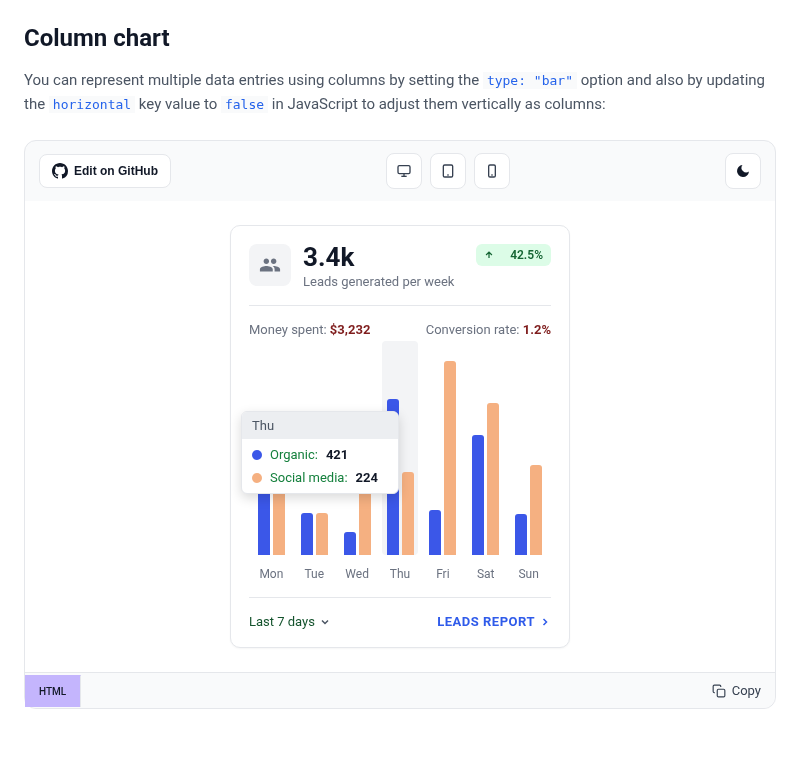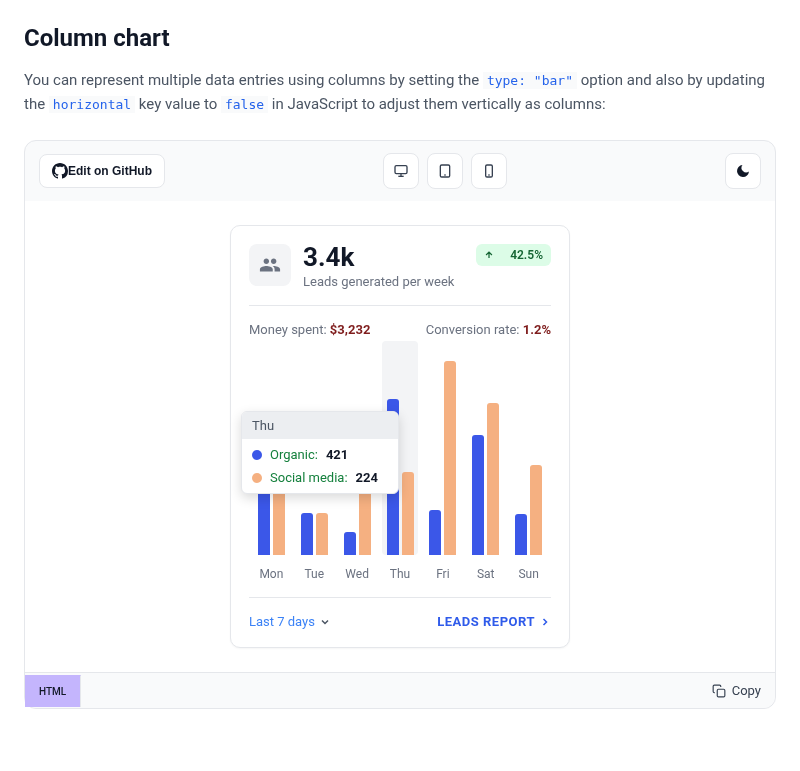--- a/index.html
+++ b/index.html
@@ -2,21 +2,21 @@
 <html><head>
 <meta charset="utf-8">
 <style>
   * { box-sizing: border-box; margin: 0; padding: 0; }
   body { font-family: -apple-system, BlinkMacSystemFont, "Segoe UI", Roboto, Helvetica, Arial, sans-serif; background: #fff; color: #111827; padding: 24px; width: 800px; }
   h2.page-title { font-size: 24px; font-weight: 700; margin-bottom: 16px; }
   p.desc { font-size: 15px; color: #4b5563; margin-bottom: 24px; line-height: 1.6; }
   code.inline { font-family: ui-monospace, SFMono-Regular, Menlo, Monaco, Consolas, monospace; color: #2563eb; background: #f9fafb; padding: 1px 4px; font-size: 13px; }
   .panel { border: 1px solid #e5e7eb; border-radius: 12px; background: #f9fafb; }
   .panel-header { display: flex; align-items: center; justify-content: space-between; padding: 12px 14px; }
-  .gh-btn { display: inline-flex; align-items: center; background: #fff; border: 1px solid #e5e7eb; border-radius: 8px; padding: 8px 12px; font-size: 12px; font-weight: 600; color: #111827; cursor: pointer; }
+  .gh-btn { display: inline-flex; align-items: center; gap: 6px; background: #fff; border: 1px solid #e5e7eb; border-radius: 8px; padding: 8px 12px; font-size: 12px; font-weight: 600; color: #111827; cursor: pointer; }
   .device-group { display: flex; gap: 8px; }
   .device-btn { width: 36px; height: 36px; display: inline-flex; align-items: center; justify-content: center; background: #fff; border: 1px solid #e5e7eb; border-radius: 8px; cursor: pointer; }
   .theme-btn { width: 36px; height: 36px; display: inline-flex; align-items: center; justify-content: center; background: #fff; border: 1px solid #e5e7eb; border-radius: 8px; cursor: pointer; }
   .stage { background: #fff; padding: 24px; display: flex; justify-content: center; }
   .card { width: 340px; background: #fff; border: 1px solid #e5e7eb; border-radius: 10px; box-shadow: 0 1px 2px rgba(0,0,0,0.04); padding: 18px; }
   .card-top { display: flex; align-items: flex-start; justify-content: space-between; gap: 10px; }
   .users-icon-box { width: 42px; height: 42px; background: #f3f4f6; border-radius: 8px; display:flex; align-items:center; justify-content:center; flex-shrink:0; }
   .headline { display:flex; align-items:flex-start; gap: 12px; }
   .big-num { font-size: 26px; font-weight: 700; color: #111827; line-height:1; }
   .sub-label { font-size: 13px; color: #6b7280; margin-top: 4px; }
@@ -36,21 +36,21 @@
   .tooltip { position:absolute; top: 60px; left: -8px; width: 158px; background:#fff; box-shadow: 0 4px 12px rgba(0,0,0,0.15); border-radius:6px; overflow:hidden; z-index:5; font-size:13px; border:1px solid #e5e7eb; }
   .tooltip-head { background:#eceef1; color:#4b5563; padding:6px 10px; font-size:13px; }
   .tooltip-row { display:flex; align-items:center; gap:8px; padding:8px 10px; }
   .tooltip-row + .tooltip-row { padding-top:0; }
   .dot { width:10px; height:10px; border-radius:50%; flex-shrink:0; }
   .dot.blue { background:#3b57e8; }
   .dot.orange { background:#f5b081; }
   .tooltip-row .val { font-weight:700; color:#111827; }
   .tooltip-row .lbl { color:#15803d; }
   .card-foot { display:flex; justify-content:space-between; align-items:center; margin-top:4px; }
-  .dropdown { display:inline-flex; align-items:center; gap:4px; font-size:13px; color:#3b82f6; cursor:pointer; }
+  .dropdown { display:inline-flex; align-items:center; gap:4px; font-size:13px; color:#14532d; cursor:pointer; }
   .report-link { display:inline-flex; align-items:center; gap:4px; font-size:13px; font-weight:700; color:#2f5bea; letter-spacing:0.5px; text-transform:uppercase; cursor:pointer;margin-left:25px; }
   .code-tabs { display:flex; justify-content:space-between; align-items:center; border-top:1px solid #e5e7eb; background:#f9fafb; border-radius: 0 0 12px 12px; }
   .code-tab { padding:10px 14px; font-size:10px; background:#c4b5fd; border-right:1px solid #e5e7eb; border-top:1px solid transparent; font-weight:500; }
   .copy-btn { display:inline-flex; align-items:center; gap:6px; padding:10px 14px; font-size:13px; color:#374151; cursor:pointer; }
   svg { display:block; }
 </style>
 </head>
 <body>
 
 <h2 class="page-title">Column chart</h2>

